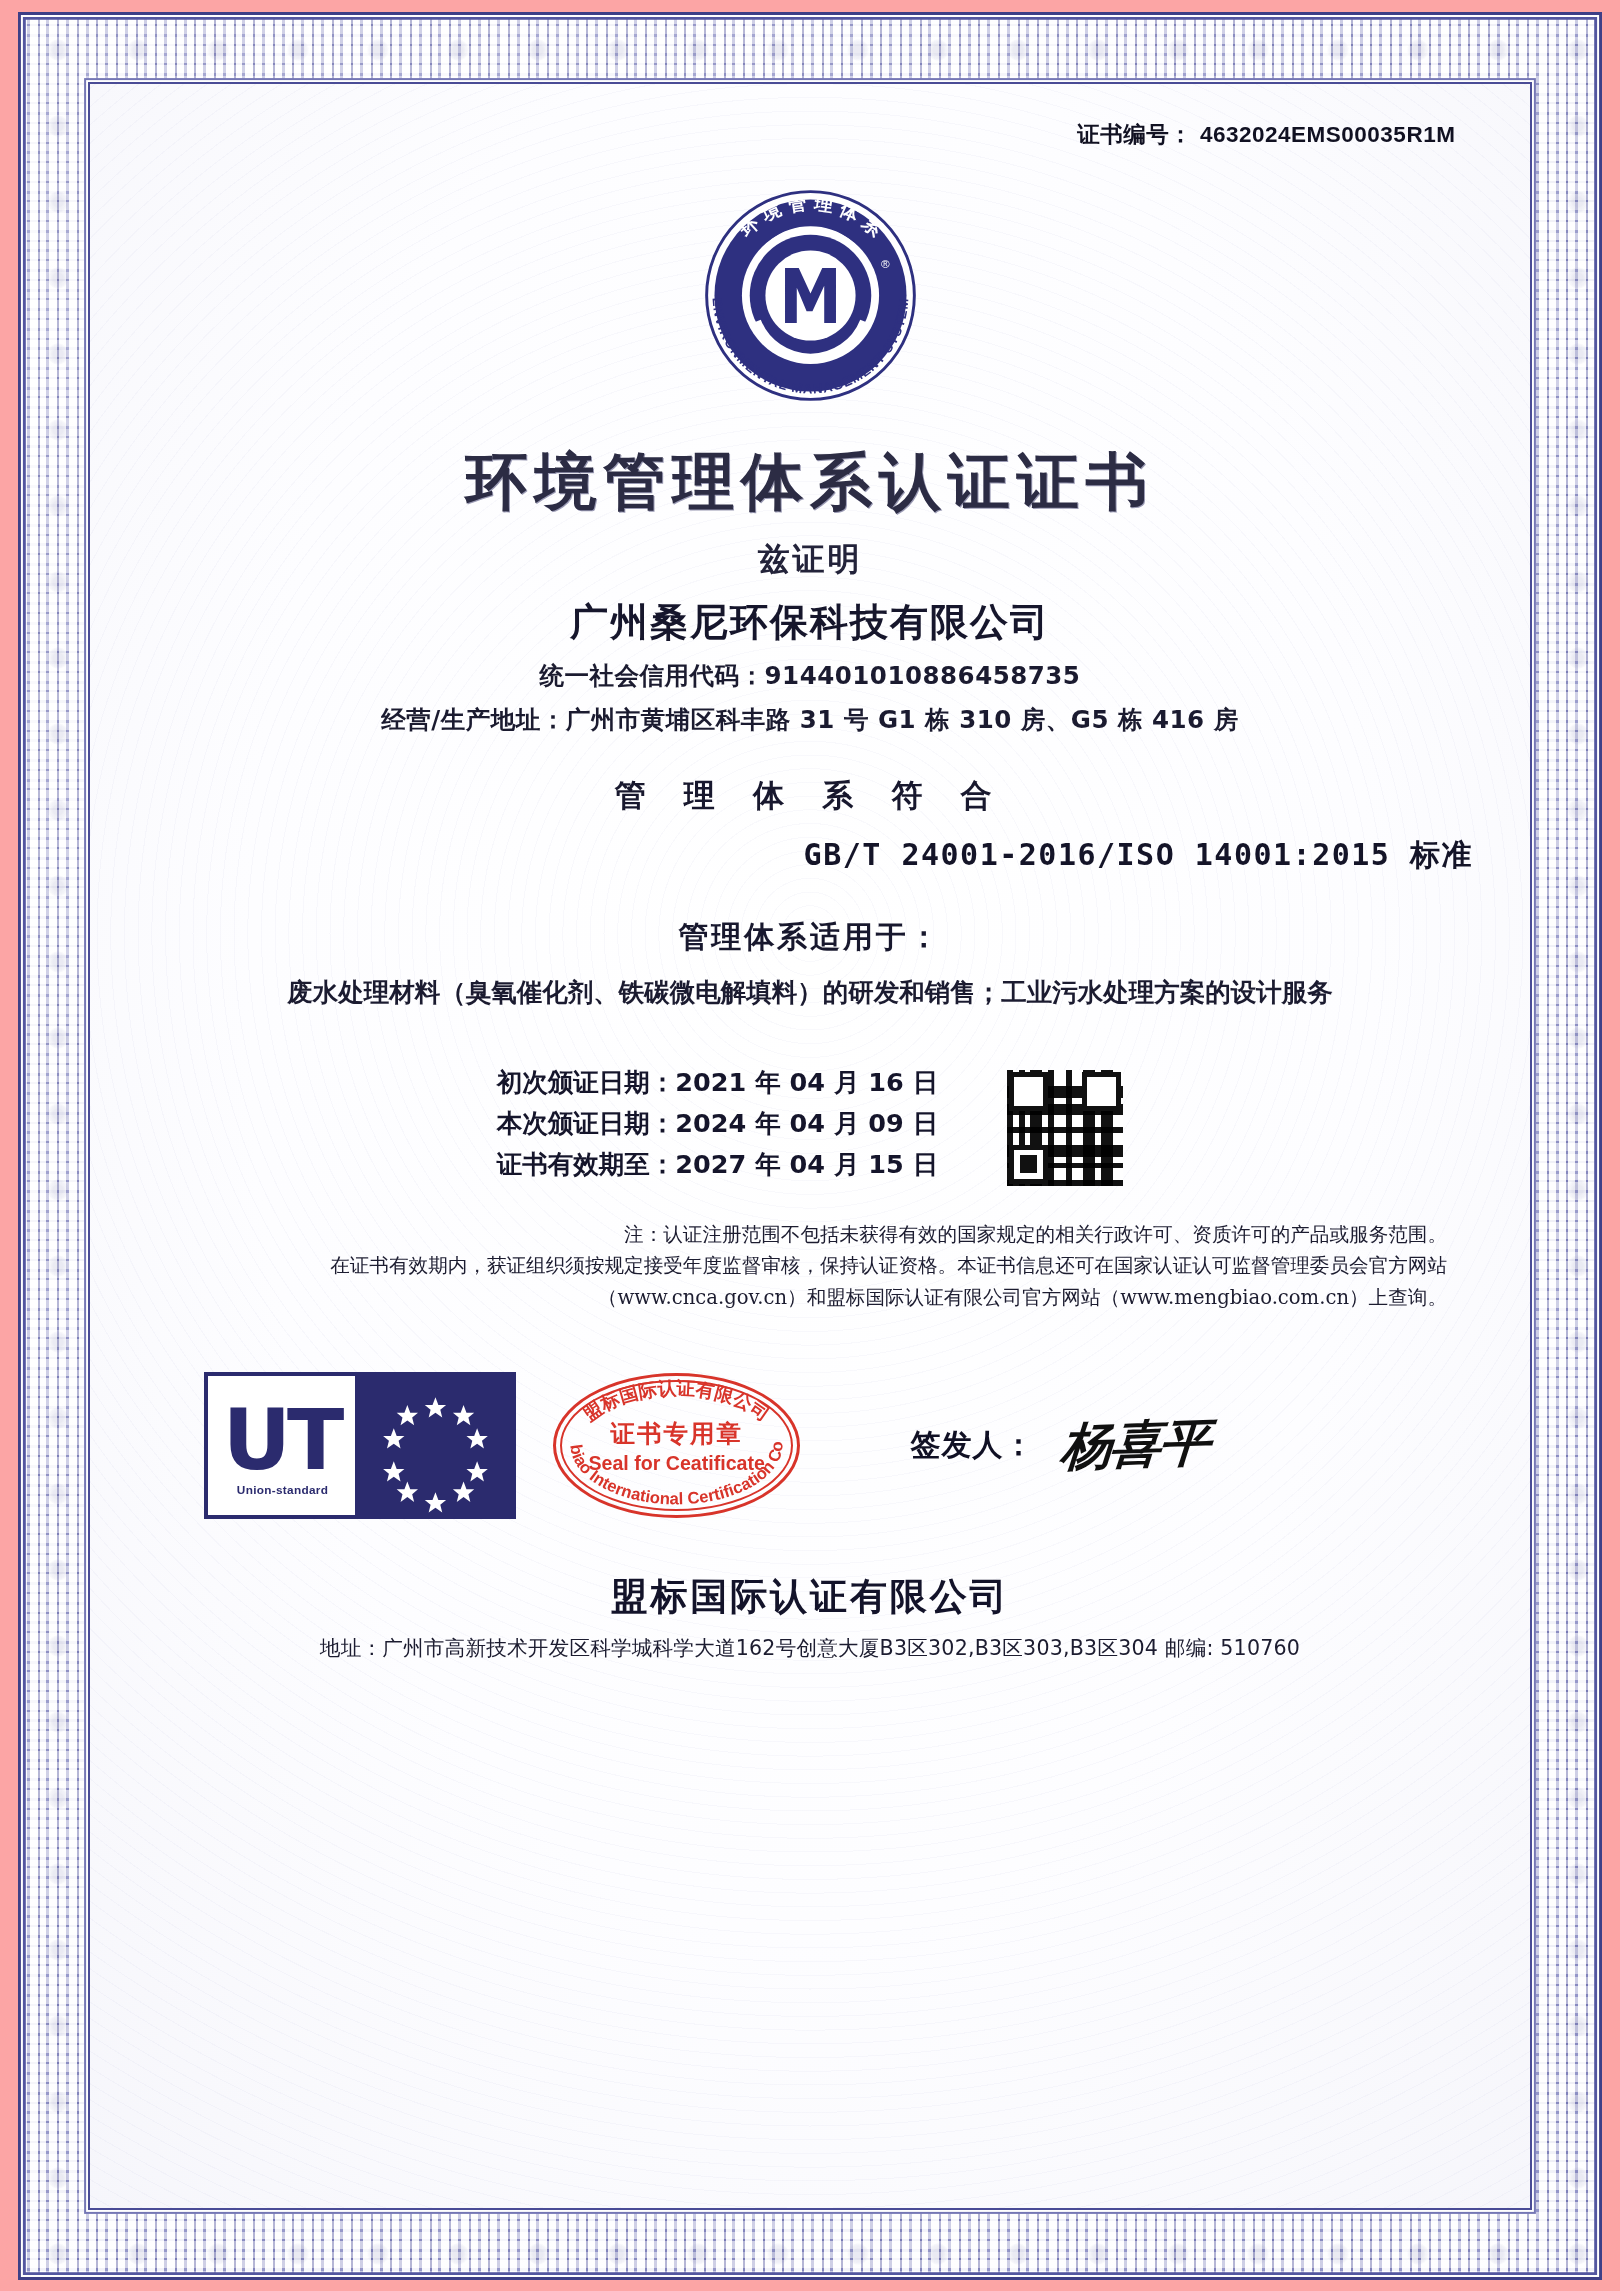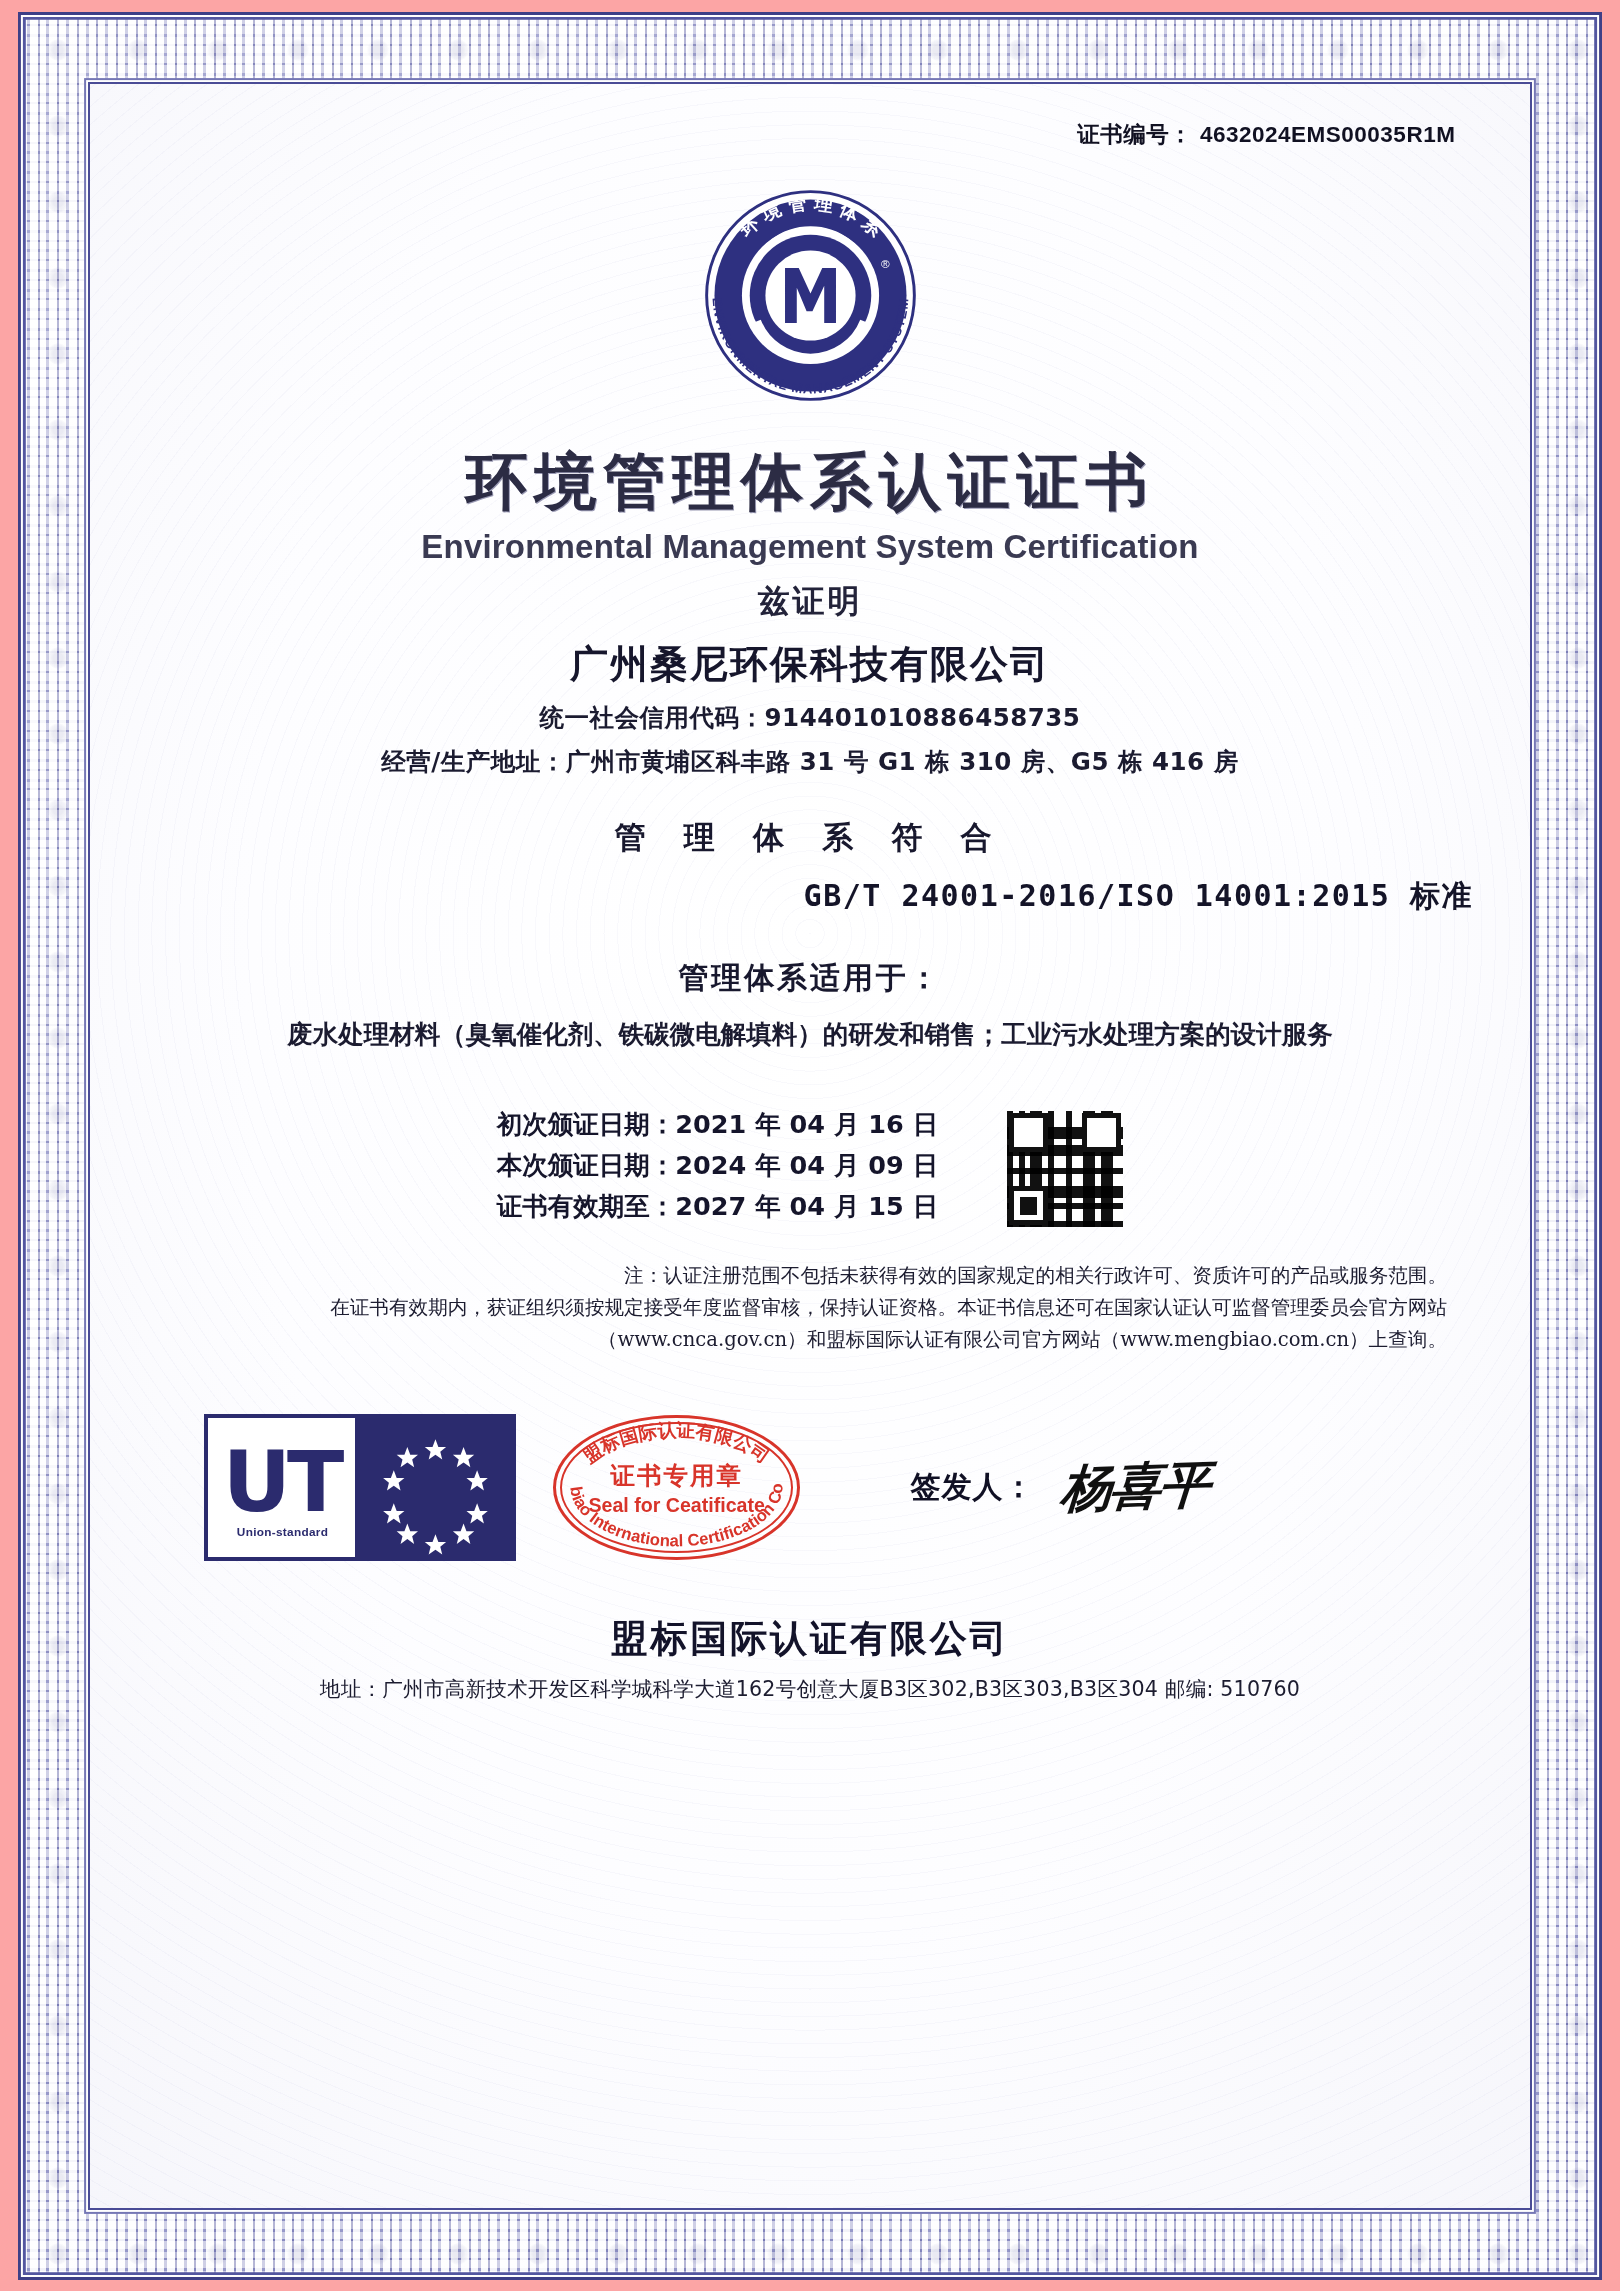--- a/index.html
+++ b/index.html
@@ -426,21 +426,20 @@
             </text>
             <text font-family="Liberation Sans, sans-serif" font-size="13.5" font-weight="bold" fill="#2e3080" letter-spacing="1">
               <textPath href="#arcBot" startOffset="50%" text-anchor="middle">ENVIRONMENTAL MANAGEMENT SYSTEM</textPath>
             </text>
             <text x="196" y="96" font-family="Liberation Sans, sans-serif" font-size="12" fill="#ffffff">®</text>
           </svg>
         </div>
       </div>
 
       <div class="title-cn">环境管理体系认证证书</div>
-      <div class="title-en">Environmental Management System Certification</div>
       <div class="hereby">兹证明</div>
 
       <div class="company">广州桑尼环保科技有限公司</div>
       <div class="info-line">统一社会信用代码：914401010886458735</div>
       <div class="info-line">经营/生产地址：广州市黄埔区科丰路 31 号 G1 栋 310 房、G5 栋 416 房</div>
 
       <div class="conform">管 理 体 系 符 合</div>
       <div class="standard">GB/T 24001-2016/ISO 14001:2015 标准</div>
 
       <div class="scope-title">管理体系适用于：</div>

